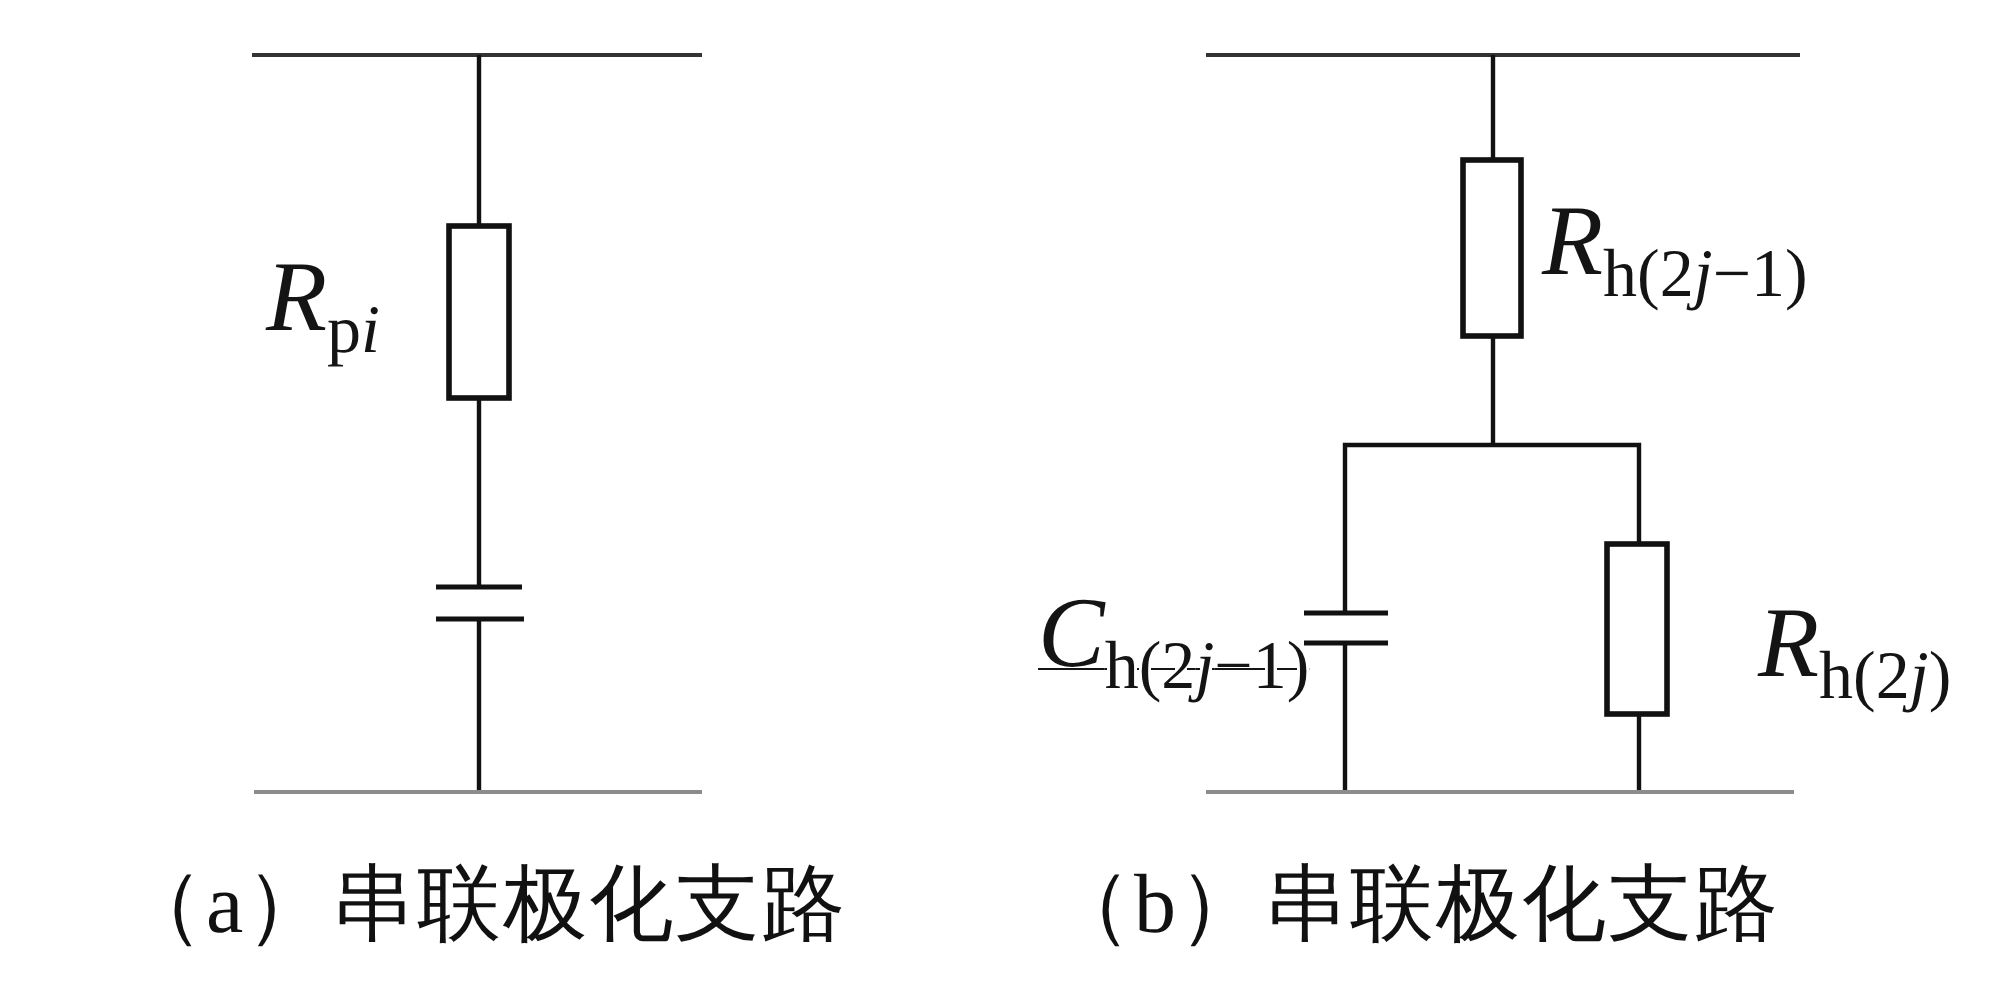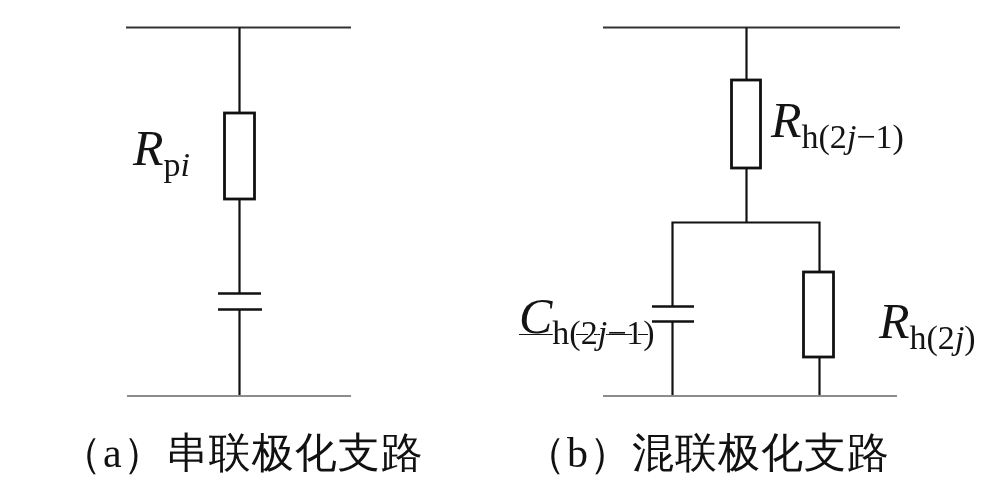--- a/index.html
+++ b/index.html
@@ -96,15 +96,15 @@
   <div class="clabel lab-r-pi"><span class="main">R</span><span class="sub"><span>p</span><span class="iv">i</span><span></span></span></div>
 
 
   <div class="clabel lab-r-h2j1"><span class="main">R</span><span class="sub"><span>h(2</span><span class="iv">j</span><span>−1)</span></span></div>
 
   <div class="clabel lab-c-h2j1"><span class="main">C</span><span class="sub"><span>h(2</span><span class="iv">j</span><span>−1)</span></span></div>
 
   <div class="clabel lab-r-h2j"><span class="main">R</span><span class="sub"><span>h(2</span><span class="iv">j</span><span>)</span></span></div>
 
   <div class="caption caption-a">（a）串联极化支路</div>
-  <div class="caption caption-b">（b）混联极化支路</div>
+  <div class="caption caption-b">（b）串联极化支路</div>
 
 </div>
 
 </body></html>

